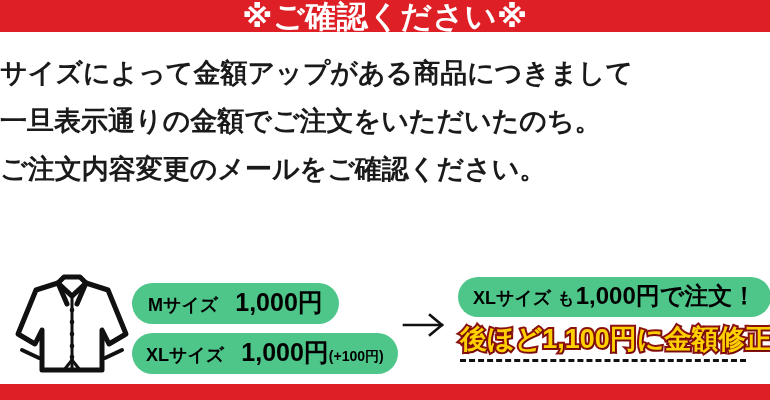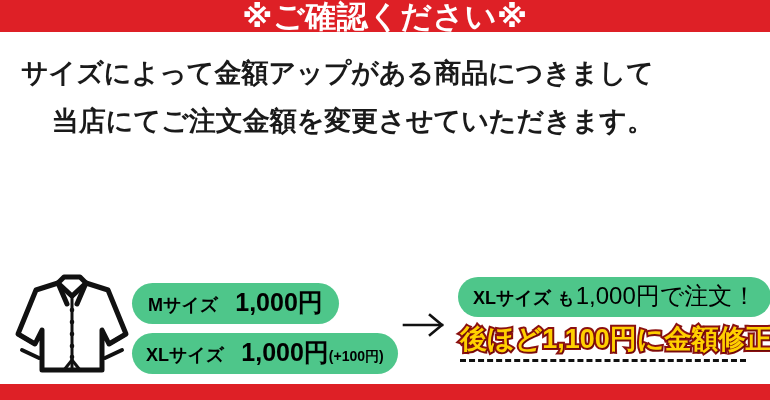--- a/index.html
+++ b/index.html
@@ -41,21 +41,21 @@
     line-height: 1;
     white-space: nowrap;
   }
 
   
   #message-block {
     position: absolute;
     left: 0;
     top: 60px;
     width: 654px;
-    text-align: right;
+    text-align: left;
   }
   .message-line {
     color: #1a1a1a;
     font-size: 27px;
     font-weight: bold;
     line-height: 1;
     margin: 0 0 21px 0;
     white-space: nowrap;
   }
 
@@ -140,21 +140,21 @@
     font-size: 14px;
     font-weight: bold;
   }
   .mo-label {
     font-size: 17px;
     font-weight: bold;
     margin-left: 6px;
   }
   .after-big {
     font-size: 24px;
-    font-weight: normal;
+    font-weight: bold;
     margin-left: 1px;
   }
 
   
   #correction-wrap {
     margin-top: 9px;
     margin-left: 2px;
   }
   #correction-text {
     font-size: 27px;
@@ -190,21 +190,22 @@
 <body>
 
 <div id="banner">
 
   <div id="header-bar">
     <span id="header-title">※ご確認ください※</span>
   </div>
 
   <div id="message-block">
     <p class="message-line">サイズによって金額アップがある商品につきまして</p>
-    <p class="message-line">当店にてご注文金額を変更させていただきます。</p>
+    <p class="message-line">一旦表示通りの金額でご注文をいただいたのち。</p>
+    <p class="message-line">ご注文内容変更のメールをご確認ください。</p>
   </div>
 
   <div id="compare-area">
 
     <div id="shirt-icon">
       <svg viewBox="0 0 116 110" width="116" height="110" aria-hidden="true">
         <g fill="none" stroke="#111111" stroke-width="5" stroke-linejoin="round" stroke-linecap="round">
 
           <path d="M44 11 L58 24 L72 11
                    L94 18 L112 62 L95 72 L88 58 L88 98 L28 98 L28 58 L21 72 L4 62 L22 18 Z" fill="#ffffff"></path>

